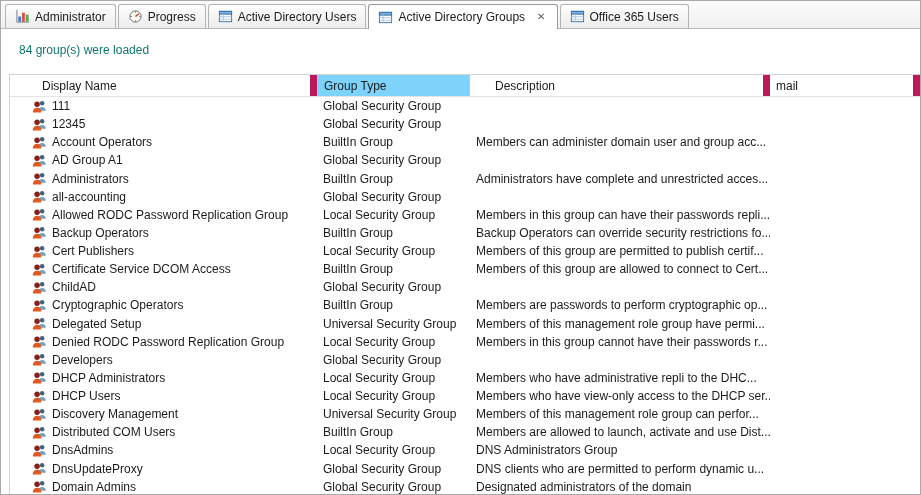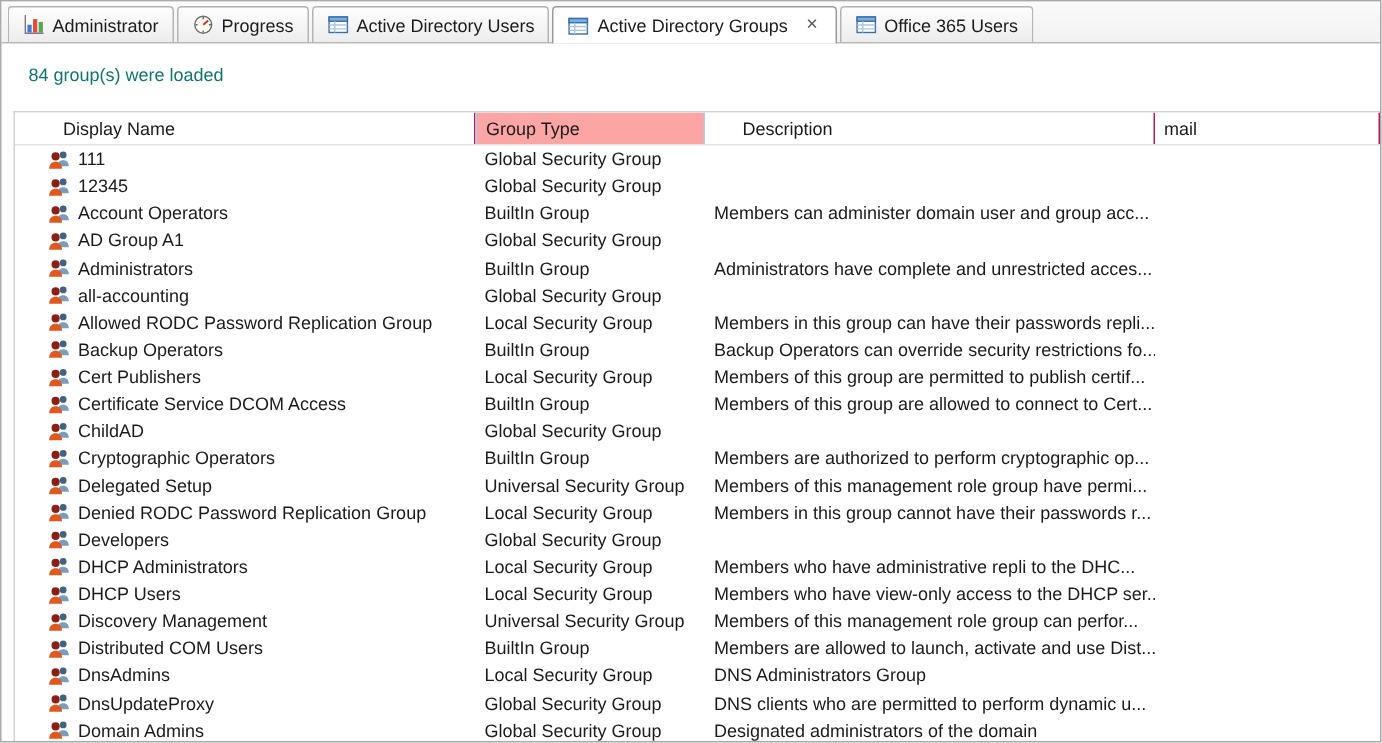--- a/index.html
+++ b/index.html
@@ -75,27 +75,27 @@
     overflow: hidden;
   }
   .thead {
     display: flex;
     height: 22px;
     border-bottom: 1px solid #e4e4e4;
     background: #ffffff;
   }
   .th {
     padding: 4px 6px;
-    border-right: 1px solid #be185d;
+    border-right: 7px solid #be185d;
     white-space: nowrap;
     overflow: hidden;
   }
   .th.col-name { padding-left: 32px; }
   .th.sorted {
-    background: #fca5a5;
+    background: #7dd3fc;
     border-left: 1px solid #a9cdec;
     border-right: 1px solid #a9cdec;
   }
   .col-name { flex: 0 0 307px; }
   .col-type { flex: 0 0 153px; }
   .col-desc { flex: 0 0 300px; padding-left: 25px; }
   .col-mail { flex: 1 1 auto; }
 
   .tbody { }
   .tr {
@@ -379,21 +379,21 @@
   <svg viewBox="0 0 16 16" width="15" height="15">
     <circle cx="10.8" cy="4.6" r="2.4" fill="#41637f"></circle>
     <path d="M6.8 12.6c0-2.7 1.8-4.2 4-4.2s4 1.5 4 4.2z" fill="#7b9cba"></path>
     <circle cx="5.4" cy="5.6" r="2.9" fill="#8a1f16"></circle>
     <path d="M0.8 14.4c0-3.2 2.1-5 4.6-5s4.6 1.8 4.6 5z" fill="#e0581d"></path>
   </svg>
 </span>
           <span class="txt">Cryptographic Operators</span>
         </div>
         <div class="td col-type">BuiltIn Group</div>
-        <div class="td col-desc">Members are authorized to perform cryptographic op...</div>
+        <div class="td col-desc">Members are passwords to perform cryptographic op...</div>
         <div class="td col-mail"></div>
       </div>
       <div class="tr">
         <div class="td col-name">
           <span class="gicon">
   <svg viewBox="0 0 16 16" width="15" height="15">
     <circle cx="10.8" cy="4.6" r="2.4" fill="#41637f"></circle>
     <path d="M6.8 12.6c0-2.7 1.8-4.2 4-4.2s4 1.5 4 4.2z" fill="#7b9cba"></path>
     <circle cx="5.4" cy="5.6" r="2.9" fill="#8a1f16"></circle>
     <path d="M0.8 14.4c0-3.2 2.1-5 4.6-5s4.6 1.8 4.6 5z" fill="#e0581d"></path>

